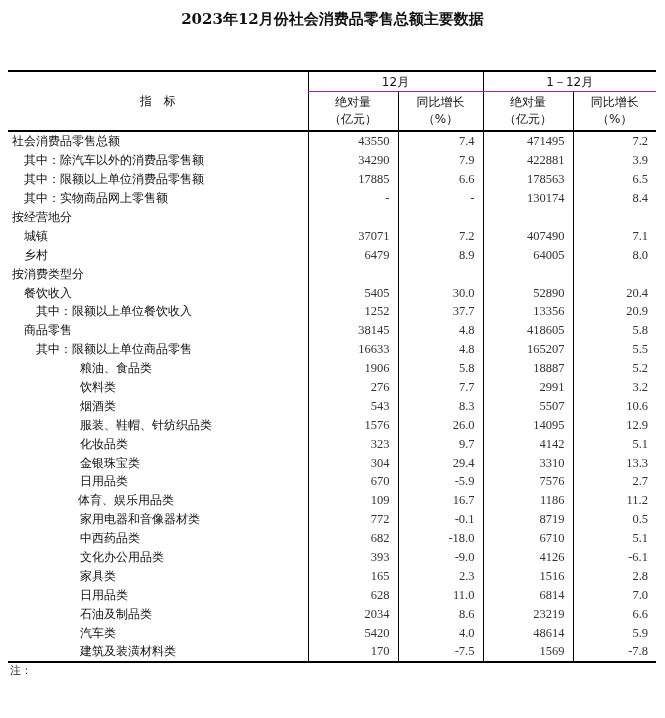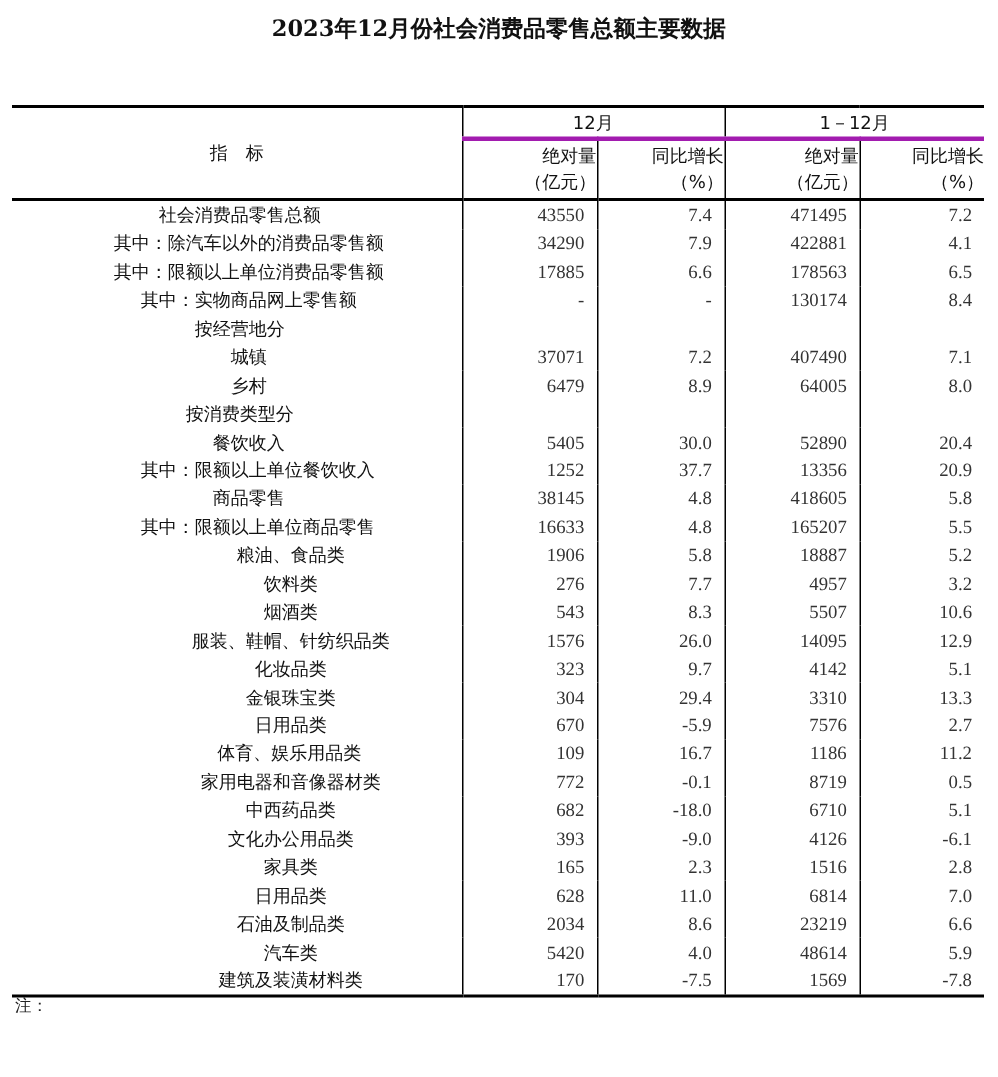--- a/index.html
+++ b/index.html
@@ -10,28 +10,28 @@
   table.data { position:absolute; left:8px; top:70px; width:648px; border-collapse:collapse;
                font-size:12px; table-layout:fixed; }
   table.data col.c0 { width:300px; }
   table.data col.c1 { width:90px; }
   table.data col.c2 { width:85px; }
   table.data col.c3 { width:90px; }
   table.data col.c4 { width:83px; }
   table.data thead tr.top th { border-top:2px solid #000; }
   table.data thead th { font-weight:normal; text-align:center; padding:0; height:19px;
                         line-height:18px; vertical-align:middle; }
-  table.data thead tr.units th { line-height:17px; height:38px;text-align:right; }
+  table.data thead tr.units th { line-height:17px; height:38px; }
   table.data thead tr.units th, table.data thead th.ind { border-bottom:2.5px solid #000; }
-  table.data thead tr.top th.grp { border-bottom:3px solid #a21caf; }
+  table.data thead tr.top th.grp { border-bottom:1px solid #a21caf; }
   .vl { border-left:1px solid #000; }
   table.data tbody td { height:18.9px; padding:0; line-height:18px; white-space:nowrap; }
   table.data tbody td.num { text-align:right; padding-right:8px;
                             font-family:"Liberation Serif", serif; font-size:12.5px; color:#333; }
-  table.data tbody td.lbl { text-align:center; }
+  table.data tbody td.lbl { text-align:left; }
   table.data tbody tr:last-child td { border-bottom:2px solid #000; }
   .i0 { padding-left:4px !important; }
   .i1 { padding-left:16px !important; }
   .i2 { padding-left:28px !important; }
   .i3 { padding-left:72px !important; }
   .i3b { padding-left:70px !important; }
   .notes { position:absolute; left:10px; top:662px; font-family:"DejaVu Serif", serif;
            font-size:11px; line-height:18px; color:#222; }
   .notes div { white-space:nowrap; }
 </style>
@@ -67,21 +67,21 @@
         <td class="num vl">43550</td>
         <td class="num vl">7.4</td>
         <td class="num vl">471495</td>
         <td class="num vl">7.2</td>
       </tr>
       <tr>
         <td class="lbl i1">其中：除汽车以外的消费品零售额</td>
         <td class="num vl">34290</td>
         <td class="num vl">7.9</td>
         <td class="num vl">422881</td>
-        <td class="num vl">4.1</td>
+        <td class="num vl">3.9</td>
       </tr>
       <tr>
         <td class="lbl i1">其中：限额以上单位消费品零售额</td>
         <td class="num vl">17885</td>
         <td class="num vl">6.6</td>
         <td class="num vl">178563</td>
         <td class="num vl">6.5</td>
       </tr>
       <tr>
         <td class="lbl i1">其中：实物商品网上零售额</td>
@@ -150,21 +150,21 @@
         <td class="lbl i3">粮油、食品类</td>
         <td class="num vl">1906</td>
         <td class="num vl">5.8</td>
         <td class="num vl">18887</td>
         <td class="num vl">5.2</td>
       </tr>
       <tr>
         <td class="lbl i3">饮料类</td>
         <td class="num vl">276</td>
         <td class="num vl">7.7</td>
-        <td class="num vl">4957</td>
+        <td class="num vl">2991</td>
         <td class="num vl">3.2</td>
       </tr>
       <tr>
         <td class="lbl i3">烟酒类</td>
         <td class="num vl">543</td>
         <td class="num vl">8.3</td>
         <td class="num vl">5507</td>
         <td class="num vl">10.6</td>
       </tr>
       <tr>

